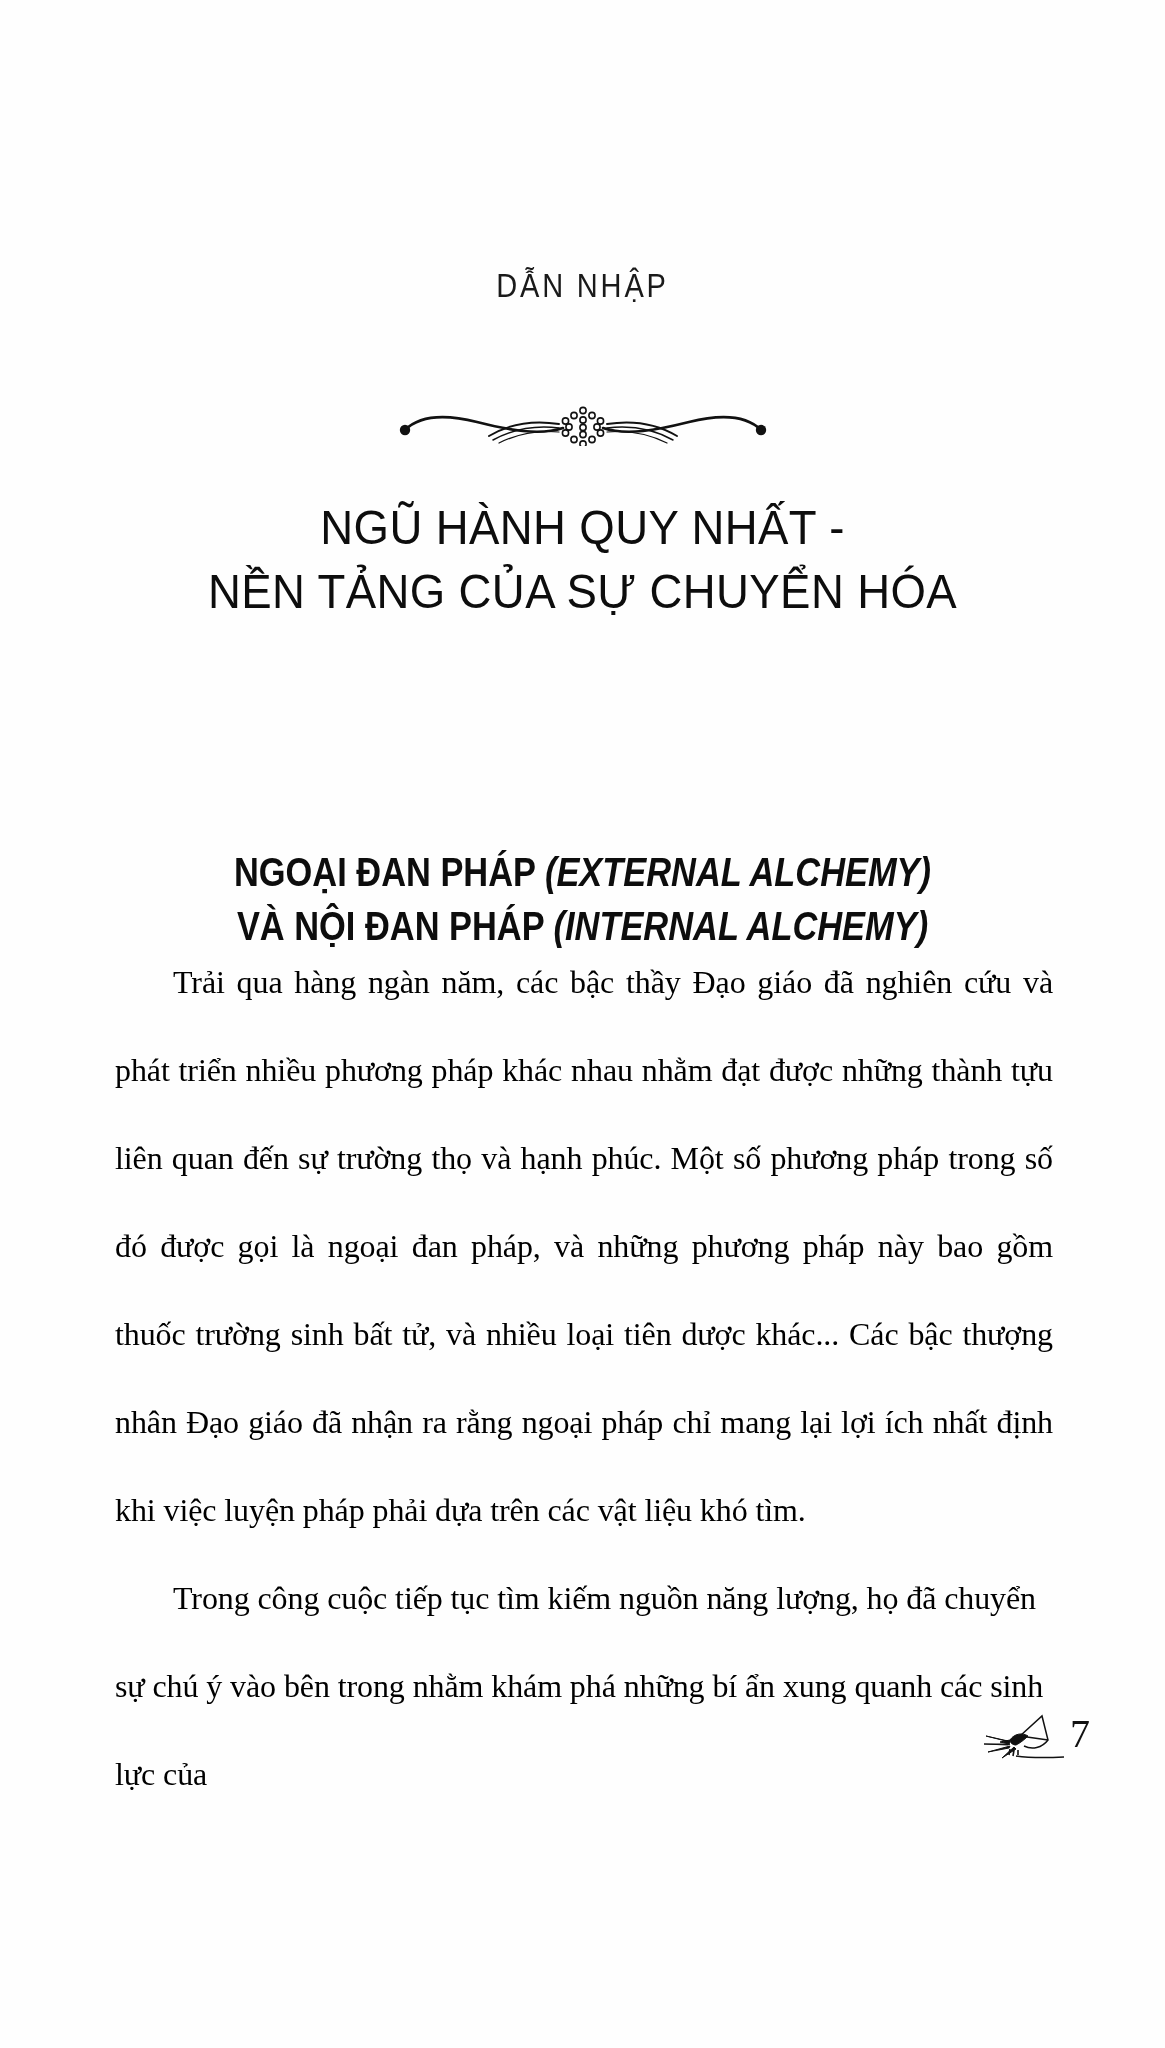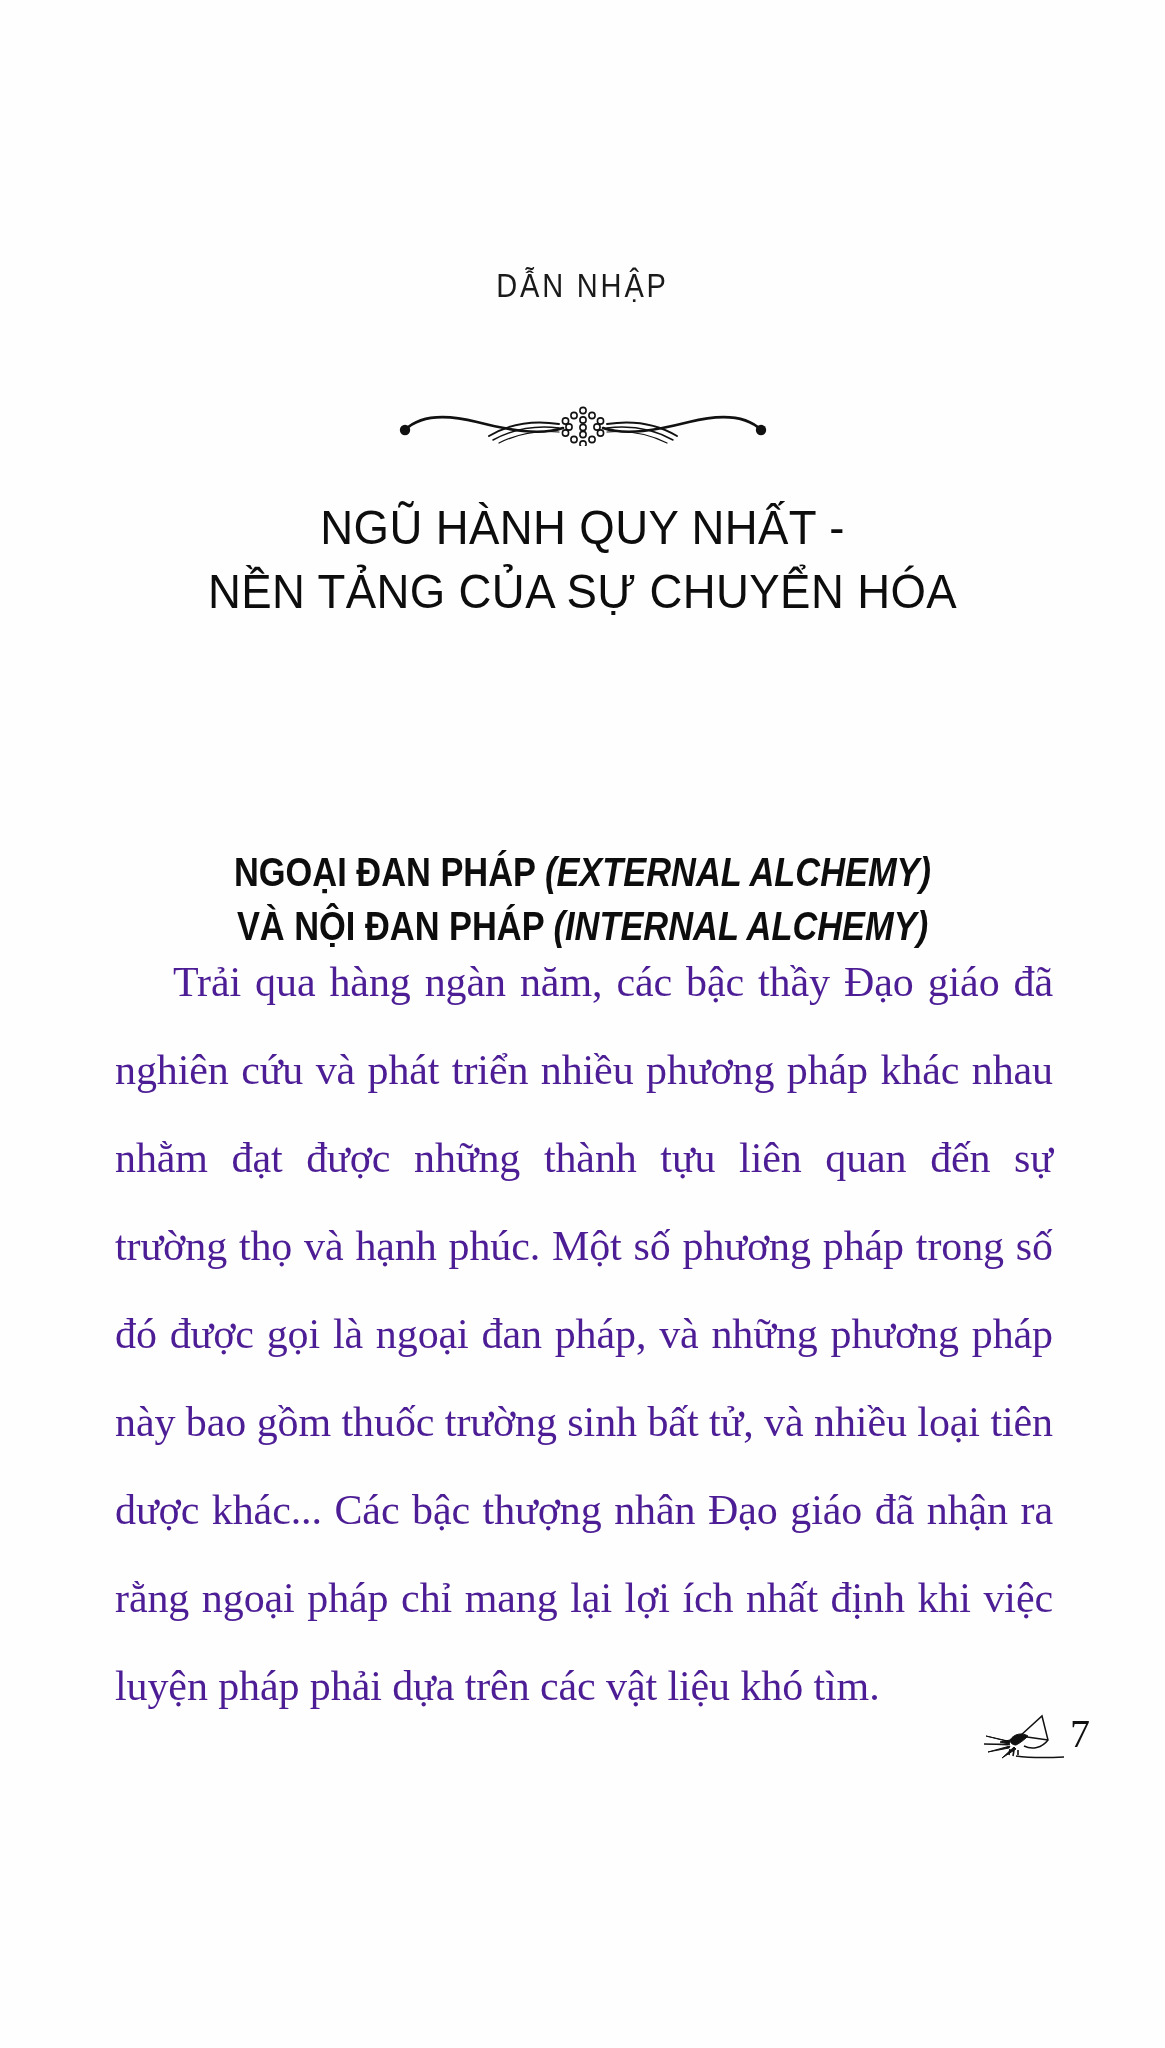--- a/index.html
+++ b/index.html
@@ -96,23 +96,23 @@
     position: absolute;
     top: 938px;
     left: 115px;
     width: 938px;
   }
   .para {
     margin: 0;
     text-align: justify;
     text-justify: inter-word;
     font-family: "Liberation Serif", "DejaVu Serif", serif;
-    font-size: 42px;
+    font-size: 32px;
     line-height: 88px;
-    color: #4c1d95;
+    color: #000000;
     text-indent: 58px;
     letter-spacing: -0.1px;
     transform-origin: left top;
   }
   .para.last { text-align: left; }
   .para + .para { margin-top: 0; }
 
   
   .folio {
     position: absolute;
@@ -192,20 +192,21 @@
     <span class="tl">NỀN TẢNG CỦA SỰ CHUYỂN HÓA</span>
   </h1>
 
   <h2 class="section-heading">
     <span class="sl"><span>NGOẠI ĐAN PHÁP </span><span class="en">(EXTERNAL ALCHEMY)</span></span>
     <span class="sl"><span>VÀ NỘI ĐAN PHÁP </span><span class="en">(INTERNAL ALCHEMY)</span></span>
   </h2>
 
   <div class="body-copy">
     <p class="para">Trải qua hàng ngàn năm, các bậc thầy Đạo giáo đã nghiên cứu và phát triển nhiều phương pháp khác nhau nhằm đạt được những thành tựu liên quan đến sự trường thọ và hạnh phúc. Một số phương pháp trong số đó được gọi là ngoại đan pháp, và những phương pháp này bao gồm thuốc trường sinh bất tử, và nhiều loại tiên dược khác... Các bậc thượng nhân Đạo giáo đã nhận ra rằng ngoại pháp chỉ mang lại lợi ích nhất định khi việc luyện pháp phải dựa trên các vật liệu khó tìm.</p>
+    <p class="para last">Trong công cuộc tiếp tục tìm kiếm nguồn năng lượng, họ đã chuyển sự chú ý vào bên trong nhằm khám phá những bí ẩn xung quanh các sinh lực của</p>
   </div>
 
   <div class="folio">
     <div class="folio-inner">
       <svg class="folio-ornament" width="86" height="76" viewBox="0 0 86 76" aria-hidden="true">
         <g fill="#111111" stroke="#111111" stroke-width="1">
 
           <path d="M30 40 C 34 34, 42 32, 48 36 C 44 40, 40 43, 36 45 C 33 45, 30 43, 30 40 Z"></path>
 
           <path d="M30 40 L 20 42 L 29 44 Z"></path>

